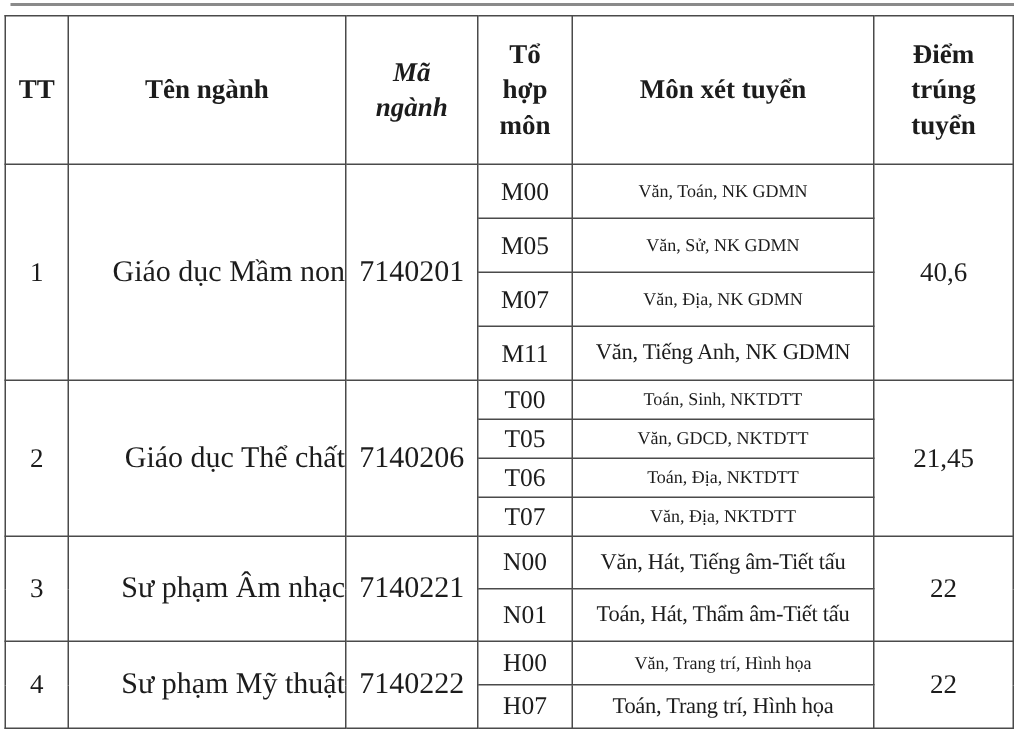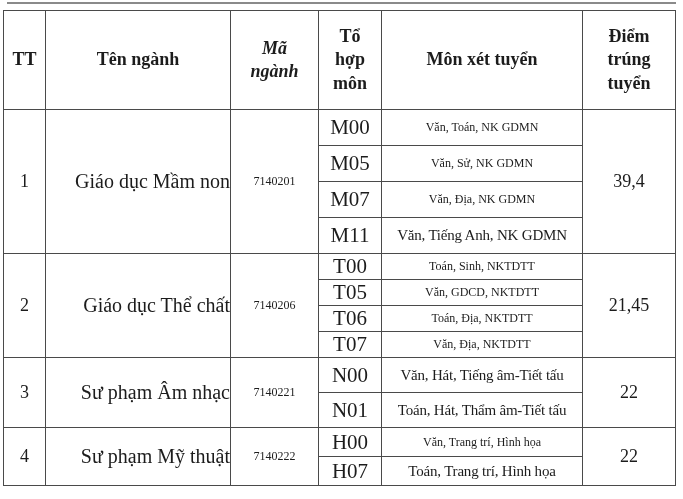--- a/index.html
+++ b/index.html
@@ -44,22 +44,22 @@
     font-weight: bold;
     font-size: 18px;
     line-height: 1.28;
   }
   tr.header-row { height: 99px; }
   th.h-tohop   { padding: 8px 10px; margin-top: 36px; }
   th.h-manganh { padding: 4px 12px; font-style: italic; }
   th.h-diem    { padding: 0 16px; font-family: Liberation Serif, serif; }
   td.tt-cell      { font-size: 18px; }
   td.nganh-cell   { font-size: 20px; text-align: right; }
-  td.ma-cell      { font-size: 12px; text-align: center; }
-  td.combo-cell   { font-size: 21px; }
+  td.ma-cell      { font-size: 20px; text-align: center; }
+  td.combo-cell   { font-size: 17px; }
   td.subject-cell { font-size: 12px; }
   td.subject-cell.condensed { font-size: 15px; letter-spacing: -0.2px; }
   td.diem-cell    { font-size: 18px; }
   tr.g1 { height: 36px; }
   tr.g2 { height: 26px; }
   tr.g3 { height: 35px; }
   tr.g4 { height: 29px; }
 </style>
 </head>
 <body>
@@ -84,21 +84,21 @@
       <th class="h-mon">Môn xét tuyển</th>
       <th class="h-diem">Điểm trúng tuyển</th>
     </tr>
 
     <tr class="g1">
       <td class="tt-cell" rowspan="4">1</td>
       <td class="nganh-cell" rowspan="4">Giáo dục Mầm non</td>
       <td class="ma-cell" rowspan="4">7140201</td>
       <td class="combo-cell">M00</td>
       <td class="subject-cell">Văn, Toán, NK GDMN</td>
-      <td class="diem-cell" rowspan="4">39,4</td>
+      <td class="diem-cell" rowspan="4">40,6</td>
     </tr>
     <tr class="g1">
       <td class="combo-cell">M05</td>
       <td class="subject-cell">Văn, Sử, NK GDMN</td>
     </tr>
     <tr class="g1">
       <td class="combo-cell">M07</td>
       <td class="subject-cell">Văn, Địa, NK GDMN</td>
     </tr>
     <tr class="g1">

